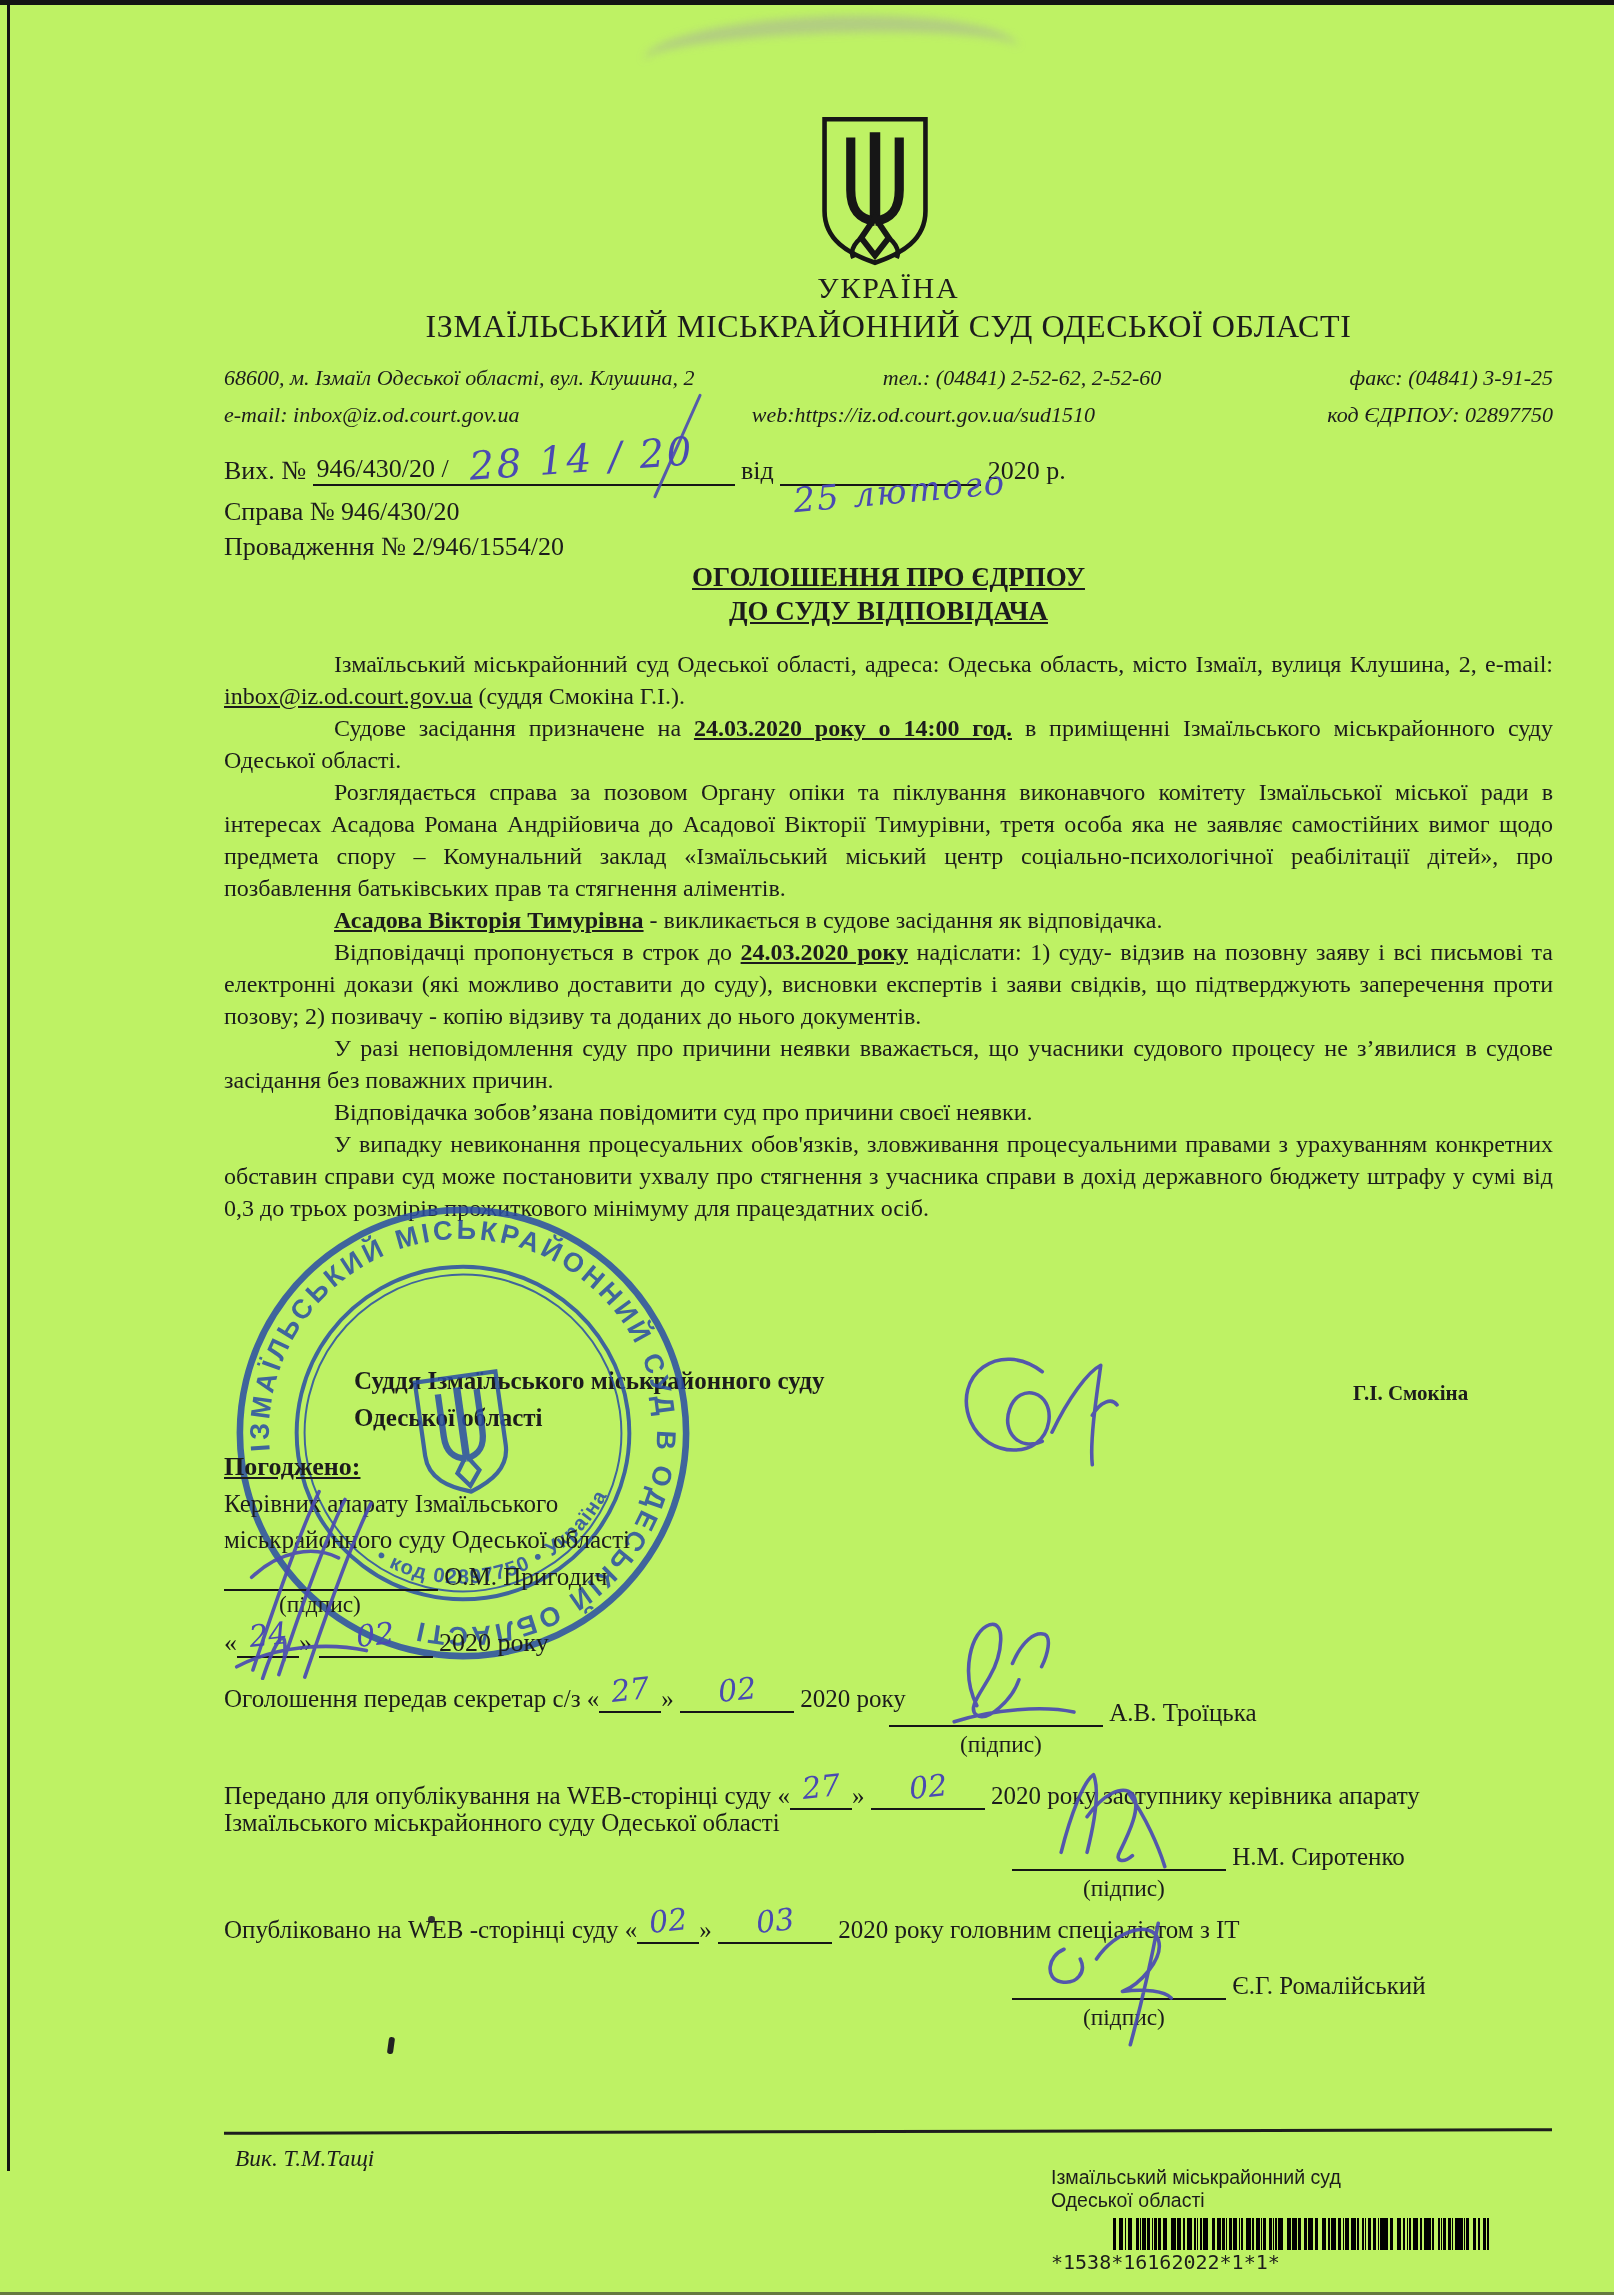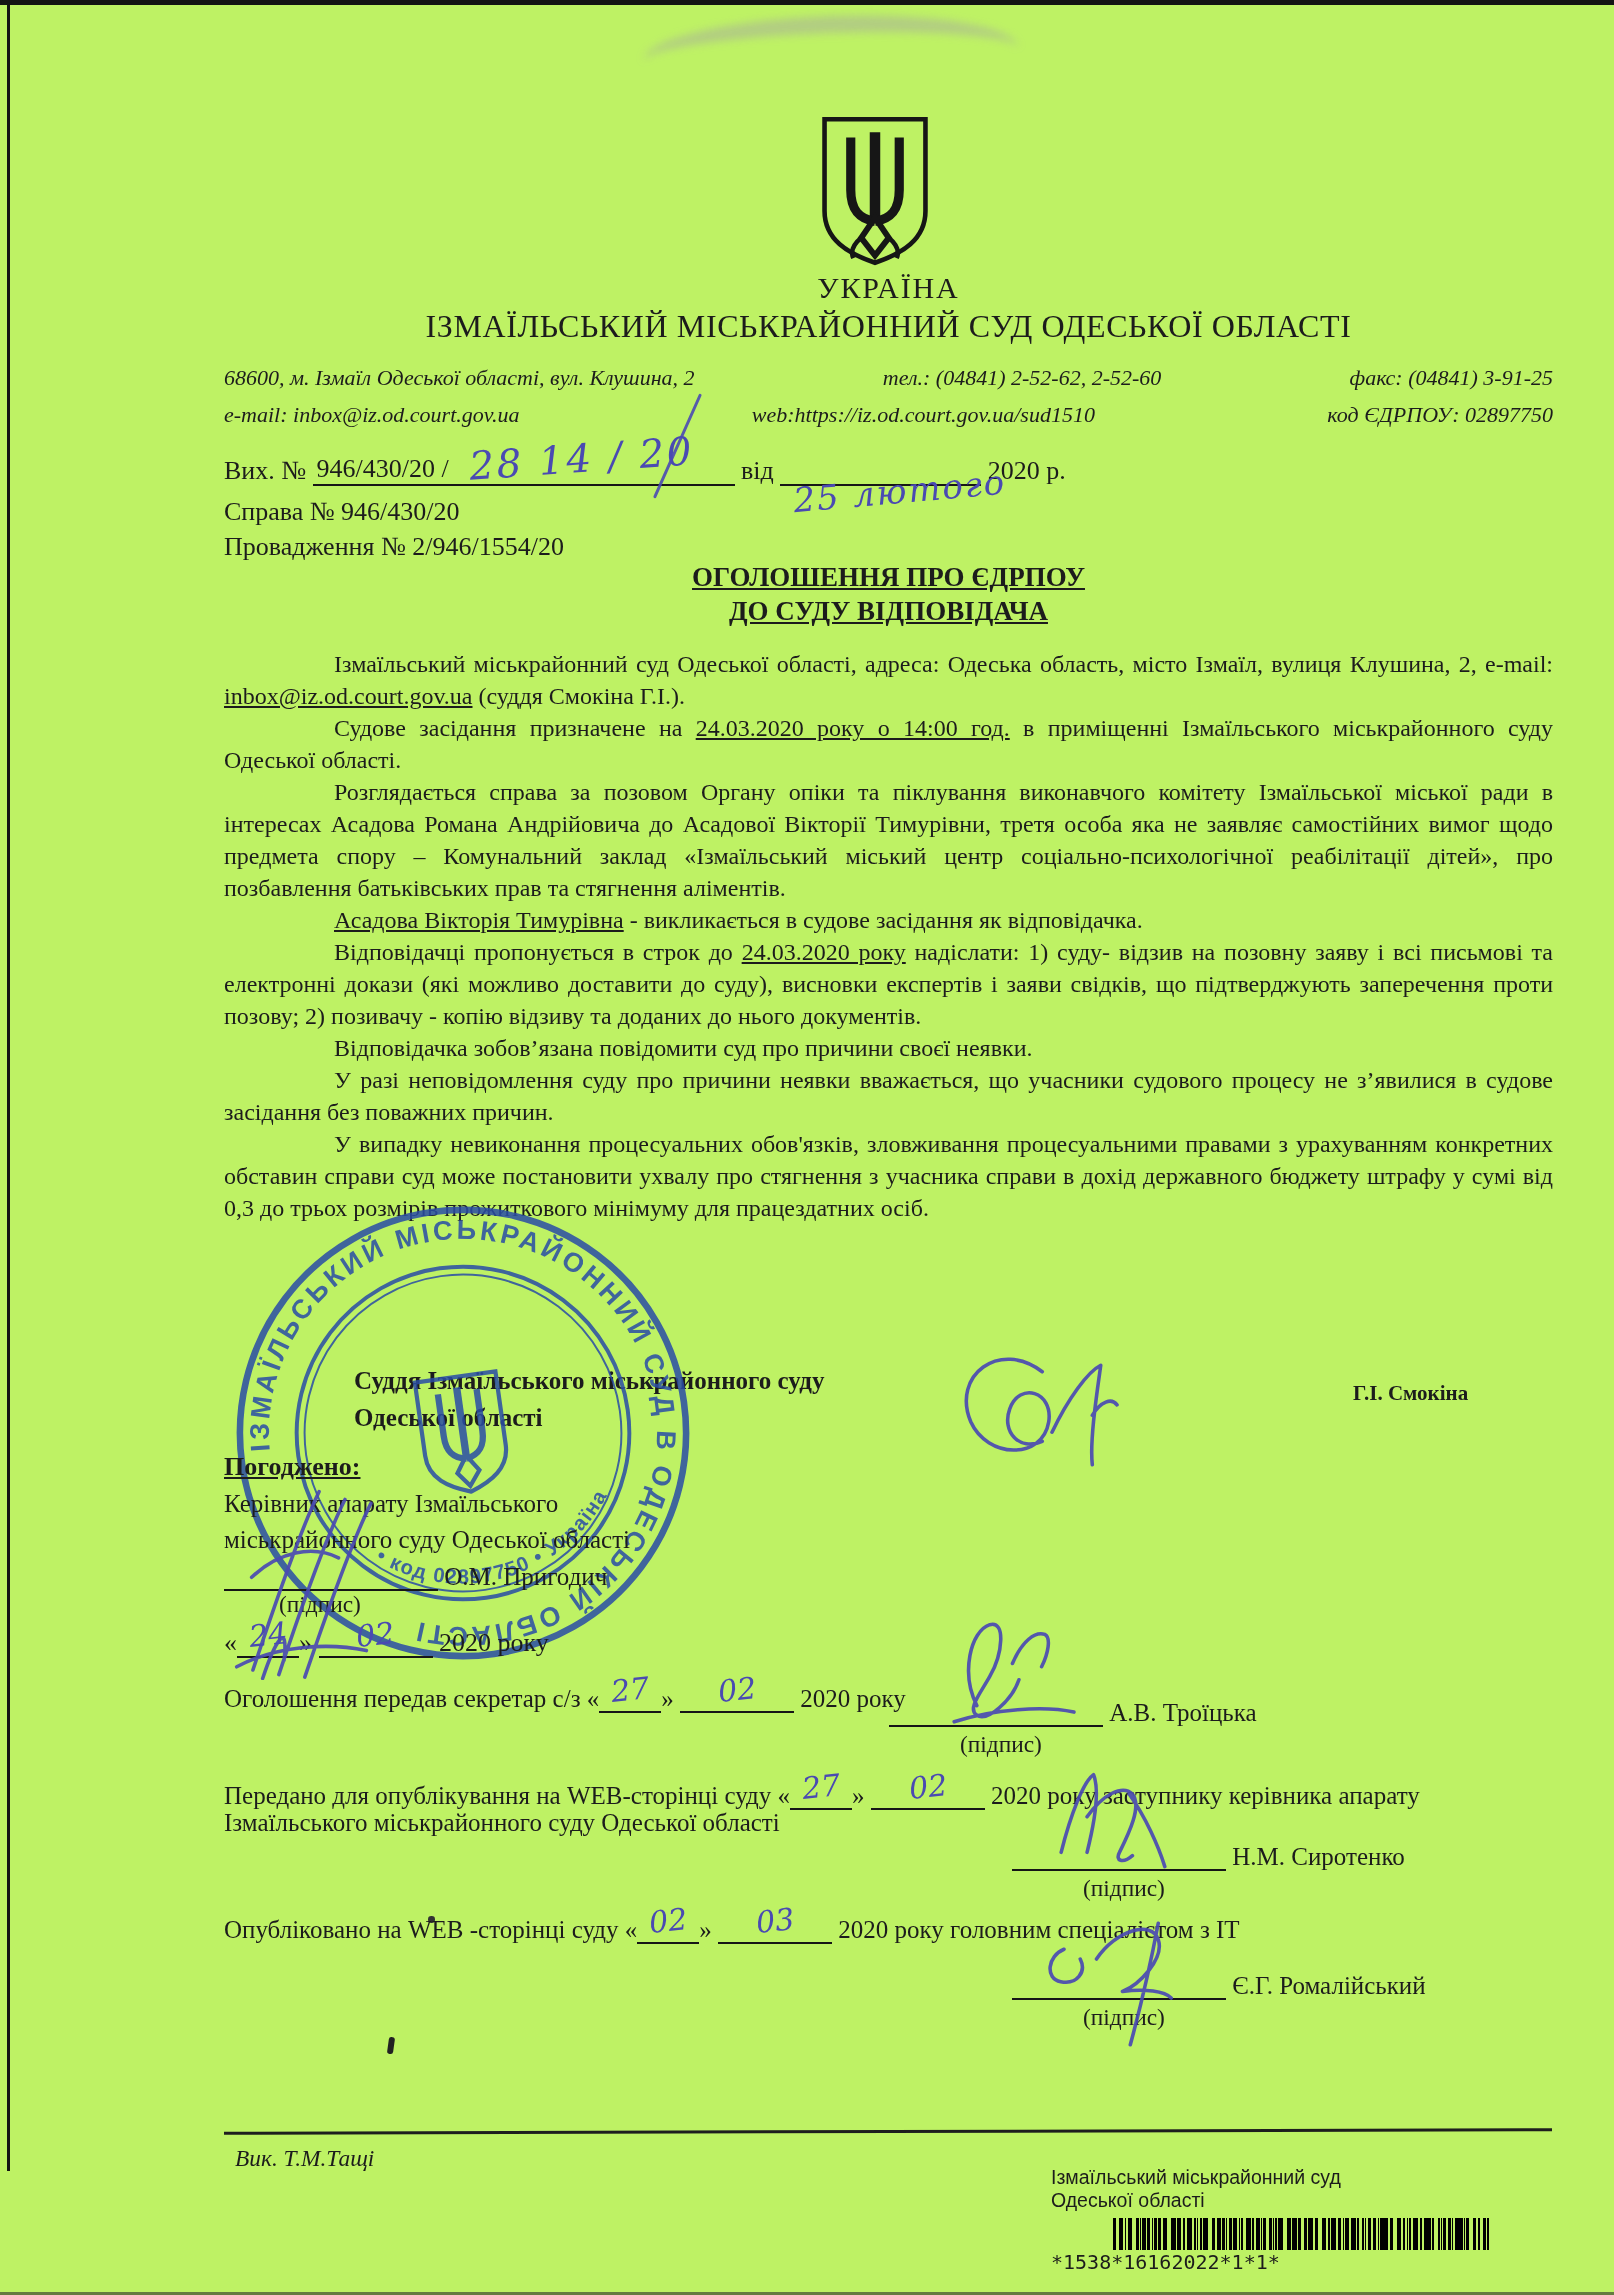--- a/index.html
+++ b/index.html
@@ -44,21 +44,21 @@
   .title{position:absolute;left:224px;width:1329px;text-align:center;font-weight:bold;font-size:27px;}
   .title span{text-decoration:underline;}
   .t1{top:562px;}
   .t2{top:596px;}
 
   
   .body-text{position:absolute;left:224px;top:648px;width:1329px;
              font-size:24px;line-height:32px;text-align:justify;}
   .body-text p{margin:0;text-indent:110px;}
   .u{text-decoration:underline;}
-  .bu{font-weight:normal;text-decoration:underline;}
+  .bu{font-weight:bold;text-decoration:underline;}
 
   
   .judge-role{position:absolute;left:354px;top:1362px;font-size:25px;font-weight:bold;line-height:37px;}
   .judge-name{position:absolute;left:1353px;top:1381px;font-size:21px;font-weight:bold;}
   .sig-svg{position:absolute;}
   .sig-svg path{fill:none;stroke:#4a4ab2;stroke-width:5.5;stroke-linecap:round;stroke-linejoin:round;opacity:.92;}
 
   
   .agreed-label{top:1452px;font-weight:bold;}.agreed-label span{text-decoration:underline;}
   .agreed-l1{top:1490px;font-size:25px;}
@@ -153,22 +153,22 @@
 
   <div class="title t1" data-name="document-title-line1"><span>ОГОЛОШЕННЯ ПРО ЄДРПОУ</span></div>
   <div class="title t2" data-name="document-title-line2"><span>ДО СУДУ ВІДПОВІДАЧА</span></div>
 
   <div class="body-text" data-name="body-paragraphs">
       <p data-name="paragraph"><span>Ізмаїльський міськрайонний суд Одеської області, адреса: Одеська область, місто Ізмаїл, вулиця Клушина, 2, e-mail: </span><span class="u">inbox@iz.od.court.gov.ua</span><span> (суддя Смокіна Г.І.).</span></p>
       <p data-name="paragraph"><span>Судове засідання призначене на </span><span class="bu">24.03.2020 року о 14:00 год.</span><span> в приміщенні Ізмаїльського міськрайонного суду Одеської області.</span></p>
       <p data-name="paragraph"><span>Розглядається справа за позовом Органу опіки та піклування виконавчого комітету Ізмаїльської міської ради в інтересах Асадова Романа Андрійовича до Асадової Вікторії Тимурівни, третя особа яка не заявляє самостійних вимог щодо предмета спору – Комунальний заклад «Ізмаїльський міський центр соціально-психологічної реабілітації дітей», про позбавлення батьківських прав та стягнення аліментів.</span></p>
       <p data-name="paragraph"><span class="bu">Асадова Вікторія Тимурівна</span><span> - викликається в судове засідання як відповідачка.</span></p>
       <p data-name="paragraph"><span>Відповідачці пропонується в строк до </span><span class="bu">24.03.2020 року</span><span> надіслати: 1) суду- відзив на позовну заяву і всі письмові та електронні докази (які можливо доставити до суду), висновки експертів і заяви свідків, що підтверджують заперечення проти позову; 2) позивачу - копію відзиву та доданих до нього документів.</span></p>
+      <p data-name="paragraph"><span>У разі неповідомлення суду про причини неявки вважається, що учасники судового процесу не з’явилися в судове засідання без поважних причин.</span></p>
       <p data-name="paragraph"><span>Відповідачка зобов’язана повідомити суд про причини своєї неявки.</span></p>
-      <p data-name="paragraph"><span>У разі неповідомлення суду про причини неявки вважається, що учасники судового процесу не з’явилися в судове засідання без поважних причин.</span></p>
       <p data-name="paragraph"><span>У випадку невиконання процесуальних обов'язків, зловживання процесуальними правами з урахуванням конкретних обставин справи суд може постановити ухвалу про стягнення з учасника справи в дохід державного бюджету штрафу у сумі від 0,3 до трьох розмірів прожиткового мінімуму для працездатних осіб.</span></p>
     </div>
 
   <div class="judge-role" data-name="judge-role">
     <div data-name="judge-role-line1">Суддя Ізмаїльського міськрайонного суду</div>
     <div data-name="judge-role-line2">Одеської області</div>
   </div>
   <svg class="sig-svg" data-name="judge-signature" style="left:922px;top:1336px" width="208" height="156" viewBox="0 0 320 240">
     <path d="M185 55 C120 5 45 60 75 132 C100 188 185 192 195 132 C202 85 150 70 135 112 C122 147 150 178 185 162 M200 148 C225 96 255 55 275 45 C268 95 258 162 262 198 M262 122 C275 100 292 95 300 106"></path>
   </svg>

